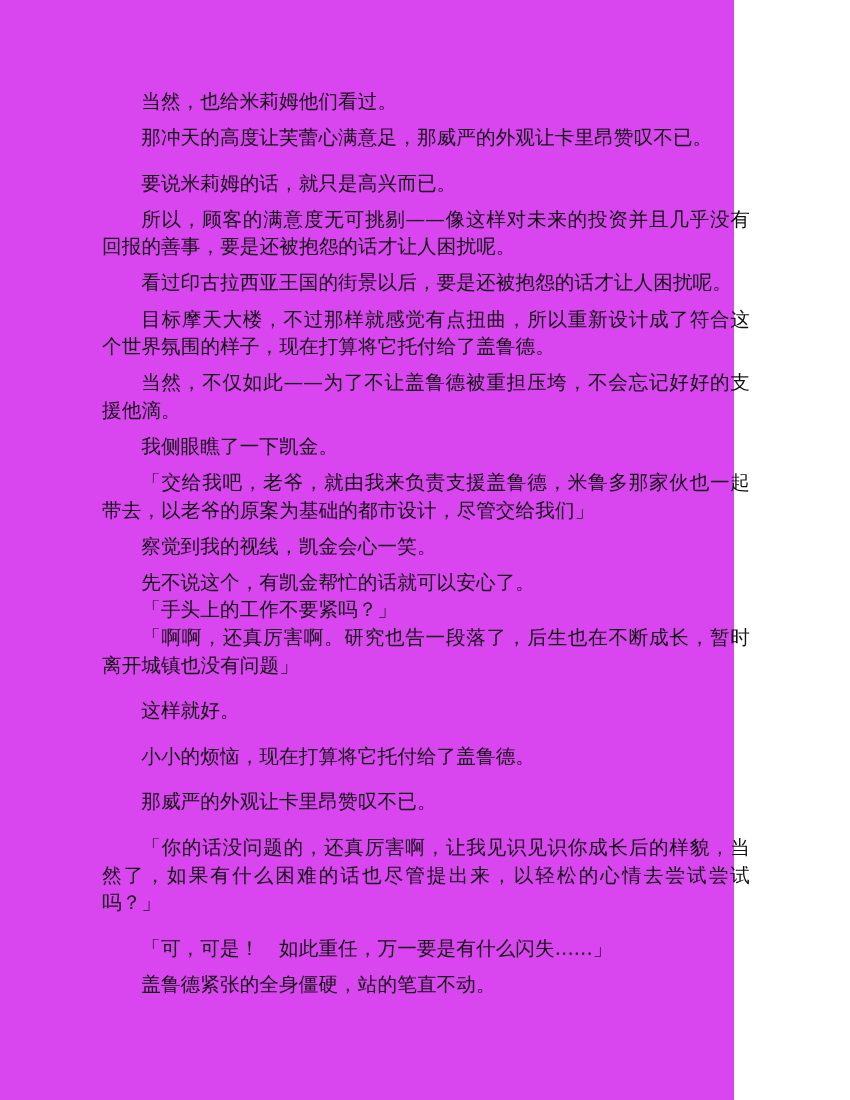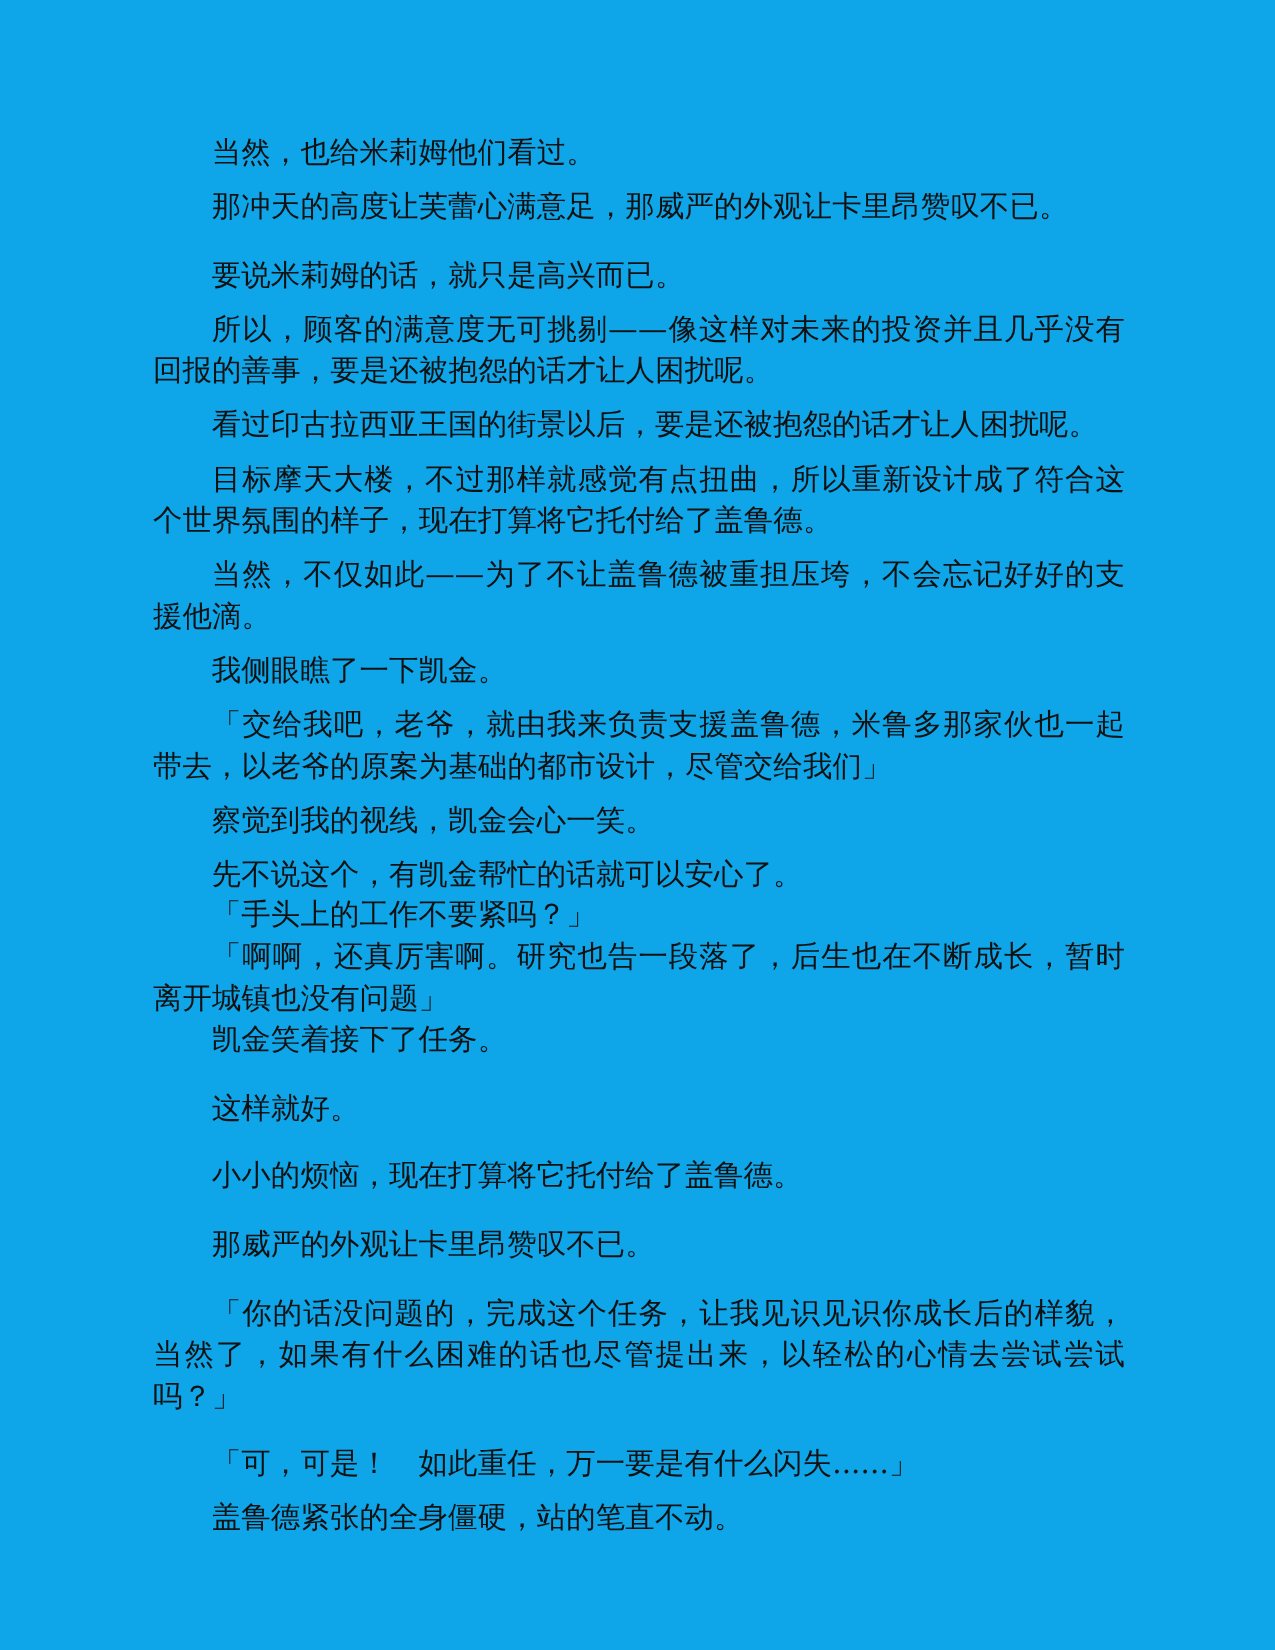--- a/index.html
+++ b/index.html
@@ -10,23 +10,23 @@
   }
   body {
     width: 850px;
     height: 1100px;
     overflow: hidden;
     font-family: "DejaVu Serif", "Liberation Serif", serif;
     color: #0a0a0a;
   }
   .page {
     position: relative;
-    width: 850px;
+    width: 734px;
     height: 1100px;
-    background: #0ea5e9;
+    background: #d946ef;
     box-sizing: border-box;
   }
   .text-column {
     position: absolute;
     left: 102px;
     top: 88px;
     width: 648px;
   }
   .para {
     margin: 0;
@@ -64,22 +64,21 @@
     <p class="para indent gap-sm">所以，顾客的满意度无可挑剔——像这样对未来的投资并且几乎没有回报的善事，要是还被抱怨的话才让人困扰呢。</p>
     <p class="para indent gap-sm">看过印古拉西亚王国的街景以后，要是还被抱怨的话才让人困扰呢。</p>
     <p class="para indent gap-sm">目标摩天大楼，不过那样就感觉有点扭曲，所以重新设计成了符合这个世界氛围的样子，现在打算将它托付给了盖鲁德。</p>
     <p class="para indent gap-sm">当然，不仅如此——为了不让盖鲁德被重担压垮，不会忘记好好的支援他滴。</p>
     <p class="para indent gap-sm">我侧眼瞧了一下凯金。</p>
     <p class="para quote gap-sm">「交给我吧，老爷，就由我来负责支援盖鲁德，米鲁多那家伙也一起带去，以老爷的原案为基础的都市设计，尽管交给我们」</p>
     <p class="para indent gap-sm">察觉到我的视线，凯金会心一笑。</p>
     <p class="para indent gap-sm">先不说这个，有凯金帮忙的话就可以安心了。</p>
     <p class="para quote gap-lg">「手头上的工作不要紧吗？」</p>
     <p class="para quote gap-lg">「啊啊，还真厉害啊。研究也告一段落了，后生也在不断成长，暂时离开城镇也没有问题」</p>
-    <p class="para indent gap-lg">凯金笑着接下了任务。</p>
     <p class="para indent gap-md">这样就好。</p>
     <p class="para indent gap-md">小小的烦恼，现在打算将它托付给了盖鲁德。</p>
     <p class="para indent gap-md">那威严的外观让卡里昂赞叹不已。</p>
-    <p class="para quote gap-md">「你的话没问题的，完成这个任务，让我见识见识你成长后的样貌，当然了，如果有什么困难的话也尽管提出来，以轻松的心情去尝试尝试吗？」</p>
+    <p class="para quote gap-md">「你的话没问题的，还真厉害啊，让我见识见识你成长后的样貌，当然了，如果有什么困难的话也尽管提出来，以轻松的心情去尝试尝试吗？」</p>
     <p class="para quote gap-md">「可，可是！　如此重任，万一要是有什么闪失......」</p>
     <p class="para indent gap-sm">盖鲁德紧张的全身僵硬，站的笔直不动。</p>
 
   </div>
 </div>
 
 </body></html>

